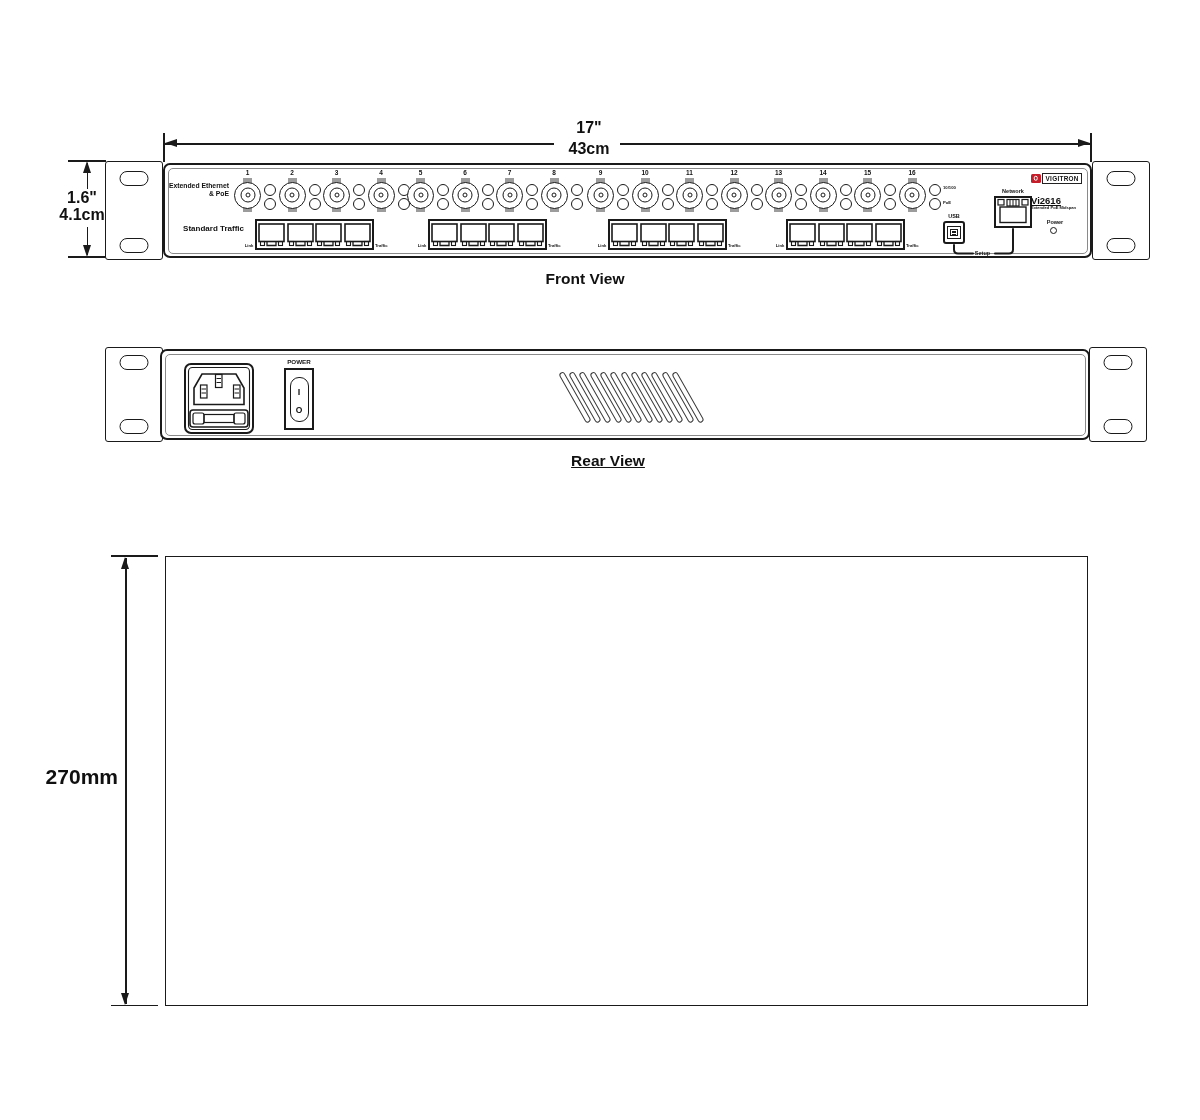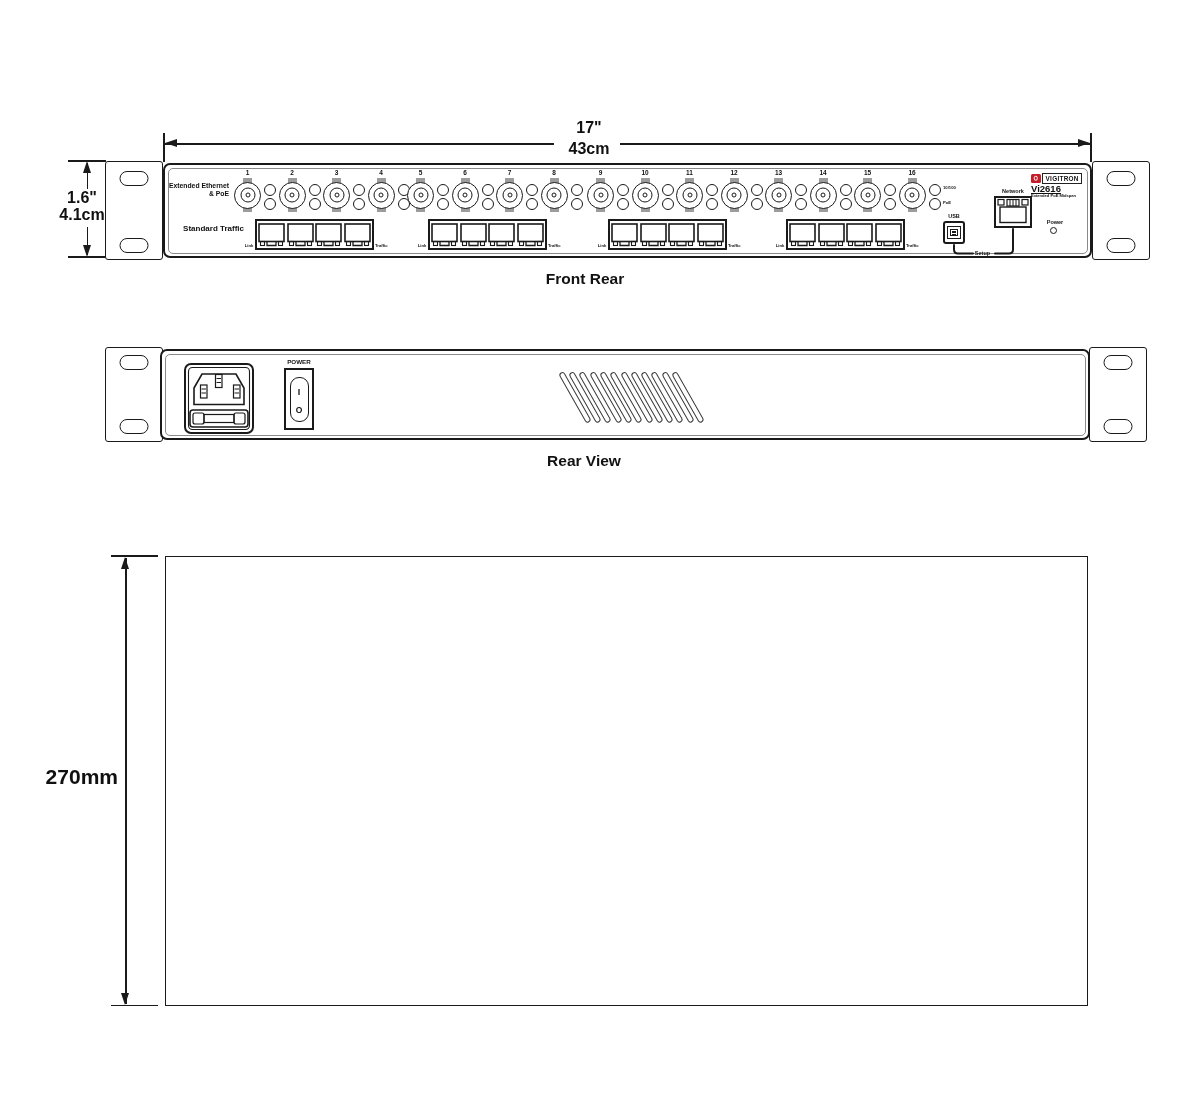--- a/index.html
+++ b/index.html
@@ -53,21 +53,21 @@
   .usb-core { position:absolute; left:2px; top:2.5px; width:8px; height:7px; border:1px solid #1a1a1a; }
   .usb-core i { position:absolute; left:1px; width:4px; height:1.5px; background:#1a1a1a; display:block; }
   .pled { position:absolute; left:884.5px; top:61.5px; width:7.5px; height:7.5px; border:1.5px solid #1a1a1a; border-radius:50%; }
 
   
   .logo { position:absolute; left:866px; top:8px; width:110px; }
   .logo-row { display:flex; align-items:center; gap:1.5px; }
   .logo-red { width:9.5px; height:9.5px; border-radius:1.5px; position:relative; }
   .logo-red i { position:absolute; left:50%; top:50%; transform:translate(-50%,-50%); width:4.5px; height:4.5px; border:1.2px solid #fff; border-radius:50%; display:block; }
   .logo-brand { border:1.1px solid #222; font-size:6.4px; font-weight:bold; letter-spacing:0.3px; padding:0.5px 2.5px; line-height:7.5px; }
-  .logo-model { font-size:9.5px; font-weight:bold; line-height:10.5px; margin-top:0;text-decoration:underline; }
+  .logo-model { font-size:9.5px; font-weight:bold; line-height:10.5px; margin-top:12px;text-decoration:underline; }
   .logo-sub { font-size:6px; font-weight:bold; transform:scale(0.68); transform-origin:left top; white-space:nowrap; }
 
   
   .pw-switch { position:absolute; left:122px; top:17px; width:30px; height:62px; border:2px solid #1a1a1a; background:#fff; }
   .rocker { position:absolute; left:3.5px; top:6.5px; width:19px; height:45px; border:1.5px solid #1a1a1a; border-radius:9px; }
   .sw-on { position:absolute; left:0; right:0; top:9px; text-align:center; font-size:9px; font-weight:bold; line-height:10px; }
   .sw-off { position:absolute; left:0; right:0; top:27px; text-align:center; font-size:8.5px; font-weight:bold; line-height:10px; }
   .vent { position:absolute; top:17.5px; width:5.5px; height:57px; border:1.3px solid #3a3a3a; border-radius:3px; transform:rotate(-29.5deg); background:#fff; }
 
   .caption { position:absolute; width:200px; text-align:center; font-size:15.5px; font-weight:bold; }
@@ -442,21 +442,21 @@
         <div class="logo-red" id="logo-red" style="background: rgb(196, 30, 42);">
             <i></i>
           </div>
         <div class="logo-brand">VIGITRON</div>
       </div>
       <div class="logo-model">Vi2616</div>
       <div class="logo-sub">Extended PoE Midspan</div>
     </div>
   </div>
 
-  <div class="caption" style="left:485px; top:270px;">Front Rear</div>
+  <div class="caption" style="left:485px; top:270px;">Front View</div>
 
   <div class="ear" style="left:105px; top:346.5px; height:95px;">
     <div class="hole" style="top:7px;"></div>
     <div class="hole" style="bottom:7px;"></div>
   </div>
   <div class="ear" style="left:1089px; top:346.5px; height:95px;">
     <div class="hole" style="top:7px;"></div>
     <div class="hole" style="bottom:7px;"></div>
   </div>
 
@@ -496,21 +496,21 @@
         <div class="vent" style="left: 461.2px;"></div>
         <div class="vent" style="left: 471.5px;"></div>
         <div class="vent" style="left: 481.8px;"></div>
         <div class="vent" style="left: 492.1px;"></div>
         <div class="vent" style="left: 502.4px;"></div>
         <div class="vent" style="left: 512.7px;"></div>
         <div class="vent" style="left: 523px;"></div>
       </div>
   </div>
 
-  <div class="caption" style="left:484px; top:452px;">Rear View</div>
+  <div class="caption" style="left:508px; top:452px;text-decoration:underline;">Rear View</div>
 
   <div class="abs" style="left:165px; top:556px; width:923px; height:450px; border:1.6px solid #1a1a1a; background:#fff;"></div>
   <div class="ln" style="left:111px; top:555px; width:47px; height:1.5px;"></div>
   <div class="ln" style="left:111px; top:1004.5px; width:47px; height:1.5px;"></div>
   <div class="ln" style="left:125px; top:558px; width:1.5px; height:446px;"></div>
   <div class="arr up" style="left:121.3px; top:556.5px;"></div>
   <div class="arr down" style="left:121.3px; top:992.5px;"></div>
   <div class="txt bold rgt" style="left:30px; top:765px; width:88px; font-size:21px;">270mm</div>
 
 </div>

